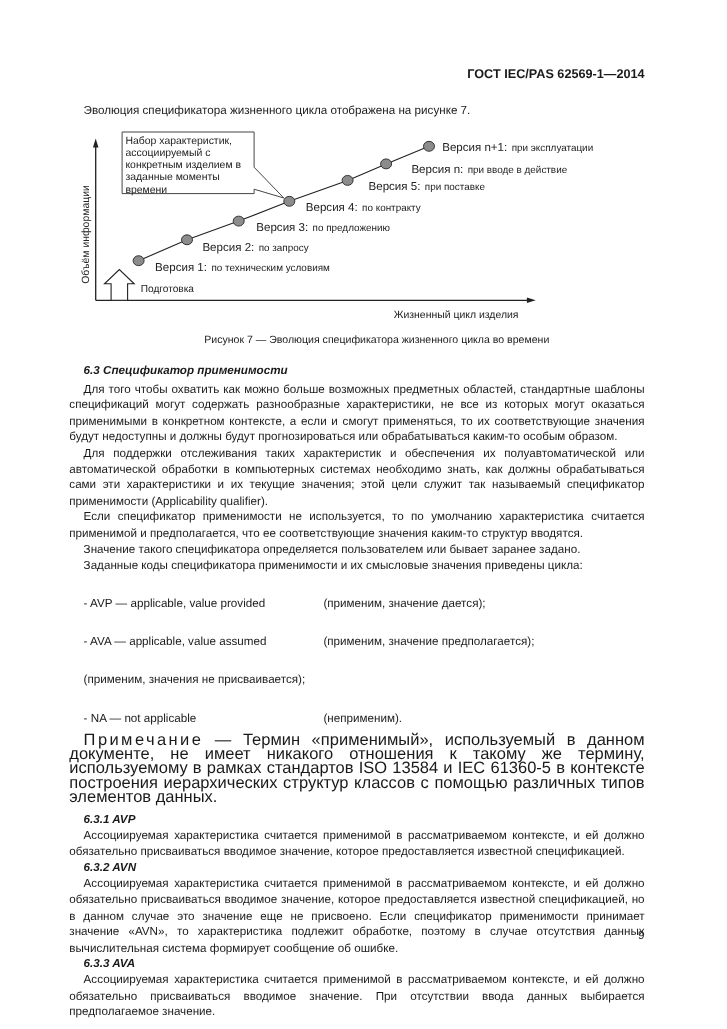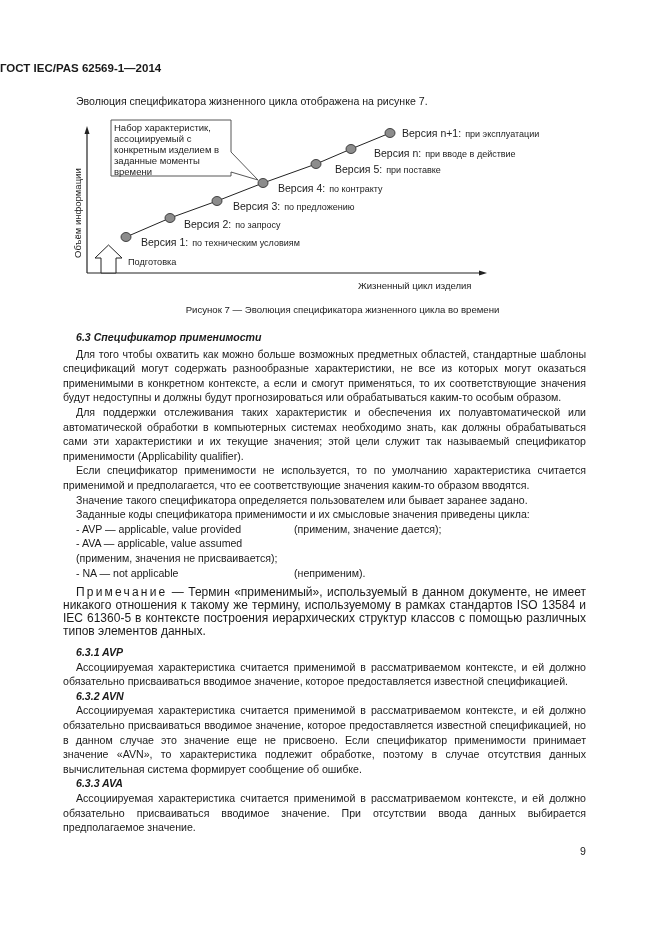--- a/index.html
+++ b/index.html
@@ -1,29 +1,29 @@
 <!DOCTYPE html>
 <html><head>
 <meta charset="utf-8">
 <style>
   html, body { margin: 0; padding: 0; background: #ffffff; }
   body { width: 661px; height: 935px; position: relative; overflow: hidden;
          font-family: "Liberation Sans", sans-serif; color: #1a1a1a; }
   .abs { position: absolute; }
-  .header { left: 0; top: 62px; width: 586px; font-weight: bold; font-size: 11.5px; }
+  .header { left: 0; top: 62px; width: 586px; text-align: right; font-weight: bold; font-size: 11.5px; }
   .intro { left: 76px; top: 95px; font-size: 10.6px; }
   .figure { left: 0; top: 0; width: 661px; height: 300px; }
   .fig-caption { left: 0; top: 304px; width: 661px; text-align: center; font-size: 9.6px; margin-left: 12px; }
   .content { left: 63px; top: 330px; width: 523px; font-size: 10.6px; line-height: 14.6px; }
   .h { font-weight: bold; margin-left: 13px; font-style: italic; }
   .h.sec { margin-top: 0; margin-bottom: 2px; }
   .p { text-indent: 13px; text-align: justify; text-align-last: left; }
-  .list-row { display: flex; margin-left: 13px; }
+  .list-row { display: flex; margin-left: 13px; margin-top: 20px; }
   .list-row .code { width: 218px; }
-  .note { font-size: 12px; line-height: 13px; text-indent: 13px; text-align: justify; margin-top: 6px; margin-bottom: 7px; }
+  .note { font-size: 15px; line-height: 13px; text-indent: 13px; text-align: justify; margin-top: 6px; margin-bottom: 7px; }
   .note .lbl { letter-spacing: 2.2px; }
   .page-num { left: 560px; top: 845px; width: 26px; text-align: right; font-size: 10.6px; }
   svg text { font-family: "Liberation Sans", sans-serif; }
 </style>
 </head>
 <body>
 
 <div class="abs header">ГОСТ IEC/PAS 62569-1—2014</div>
 <div class="abs intro">Эволюция спецификатора жизненного цикла отображена на рисунке 7.</div>
 
@@ -74,31 +74,32 @@
     <text x="402" y="137" font-size="10.5"><tspan>Версия n+1:</tspan><tspan dx="4" font-size="9">при эксплуатации</tspan></text>
   </g>
 </svg>
 
 <div class="abs fig-caption">Рисунок 7 — Эволюция спецификатора жизненного цикла во времени</div>
 
 <div class="abs content">
   <div class="h sec">6.3 Спецификатор применимости</div>
   <div class="p">Для того чтобы охватить как можно больше возможных предметных областей, стандартные шаблоны спецификаций могут содержать разнообразные характеристики, не все из которых могут оказаться применимыми в конкретном контексте, а если и смогут применяться, то их соответствующие значения будут недоступны и должны будут прогнозироваться или обрабатываться каким-то особым образом.</div>
   <div class="p">Для поддержки отслеживания таких характеристик и обеспечения их полуавтоматической или автоматической обработки в компьютерных системах необходимо знать, как должны обрабатываться сами эти характеристики и их текущие значения; этой цели служит так называемый спецификатор применимости (Applicability qualifier).</div>
-  <div class="p">Если спецификатор применимости не используется, то по умолчанию характеристика считается применимой и предполагается, что ее соответствующие значения каким-то образом вводятся.</div>
+  <div class="p">Если спецификатор применимости не используется, то по умолчанию характеристика считается применимой и предполагается, что ее соответствующие значения каким-то структур вводятся.</div>
   <div class="p">Значение такого спецификатора определяется пользователем или бывает заранее задано.</div>
   <div class="p">Заданные коды спецификатора применимости и их смысловые значения приведены цикла:</div>
 
   <div>
     <div class="list-row">
       <span class="code">- AVP  — applicable, value provided</span>
       <span>(применим, значение дается);</span>
     </div>
     <div class="list-row">
       <span class="code">- AVA  — applicable, value assumed</span>
+      <span>(применим, значение предполагается);</span>
     </div>
     <div class="list-row">
       <span>(применим, значения не присваивается);</span>
     </div>
     <div class="list-row">
       <span class="code">- NA    — not applicable</span>
       <span>(неприменим).</span>
     </div>
   </div>
 

